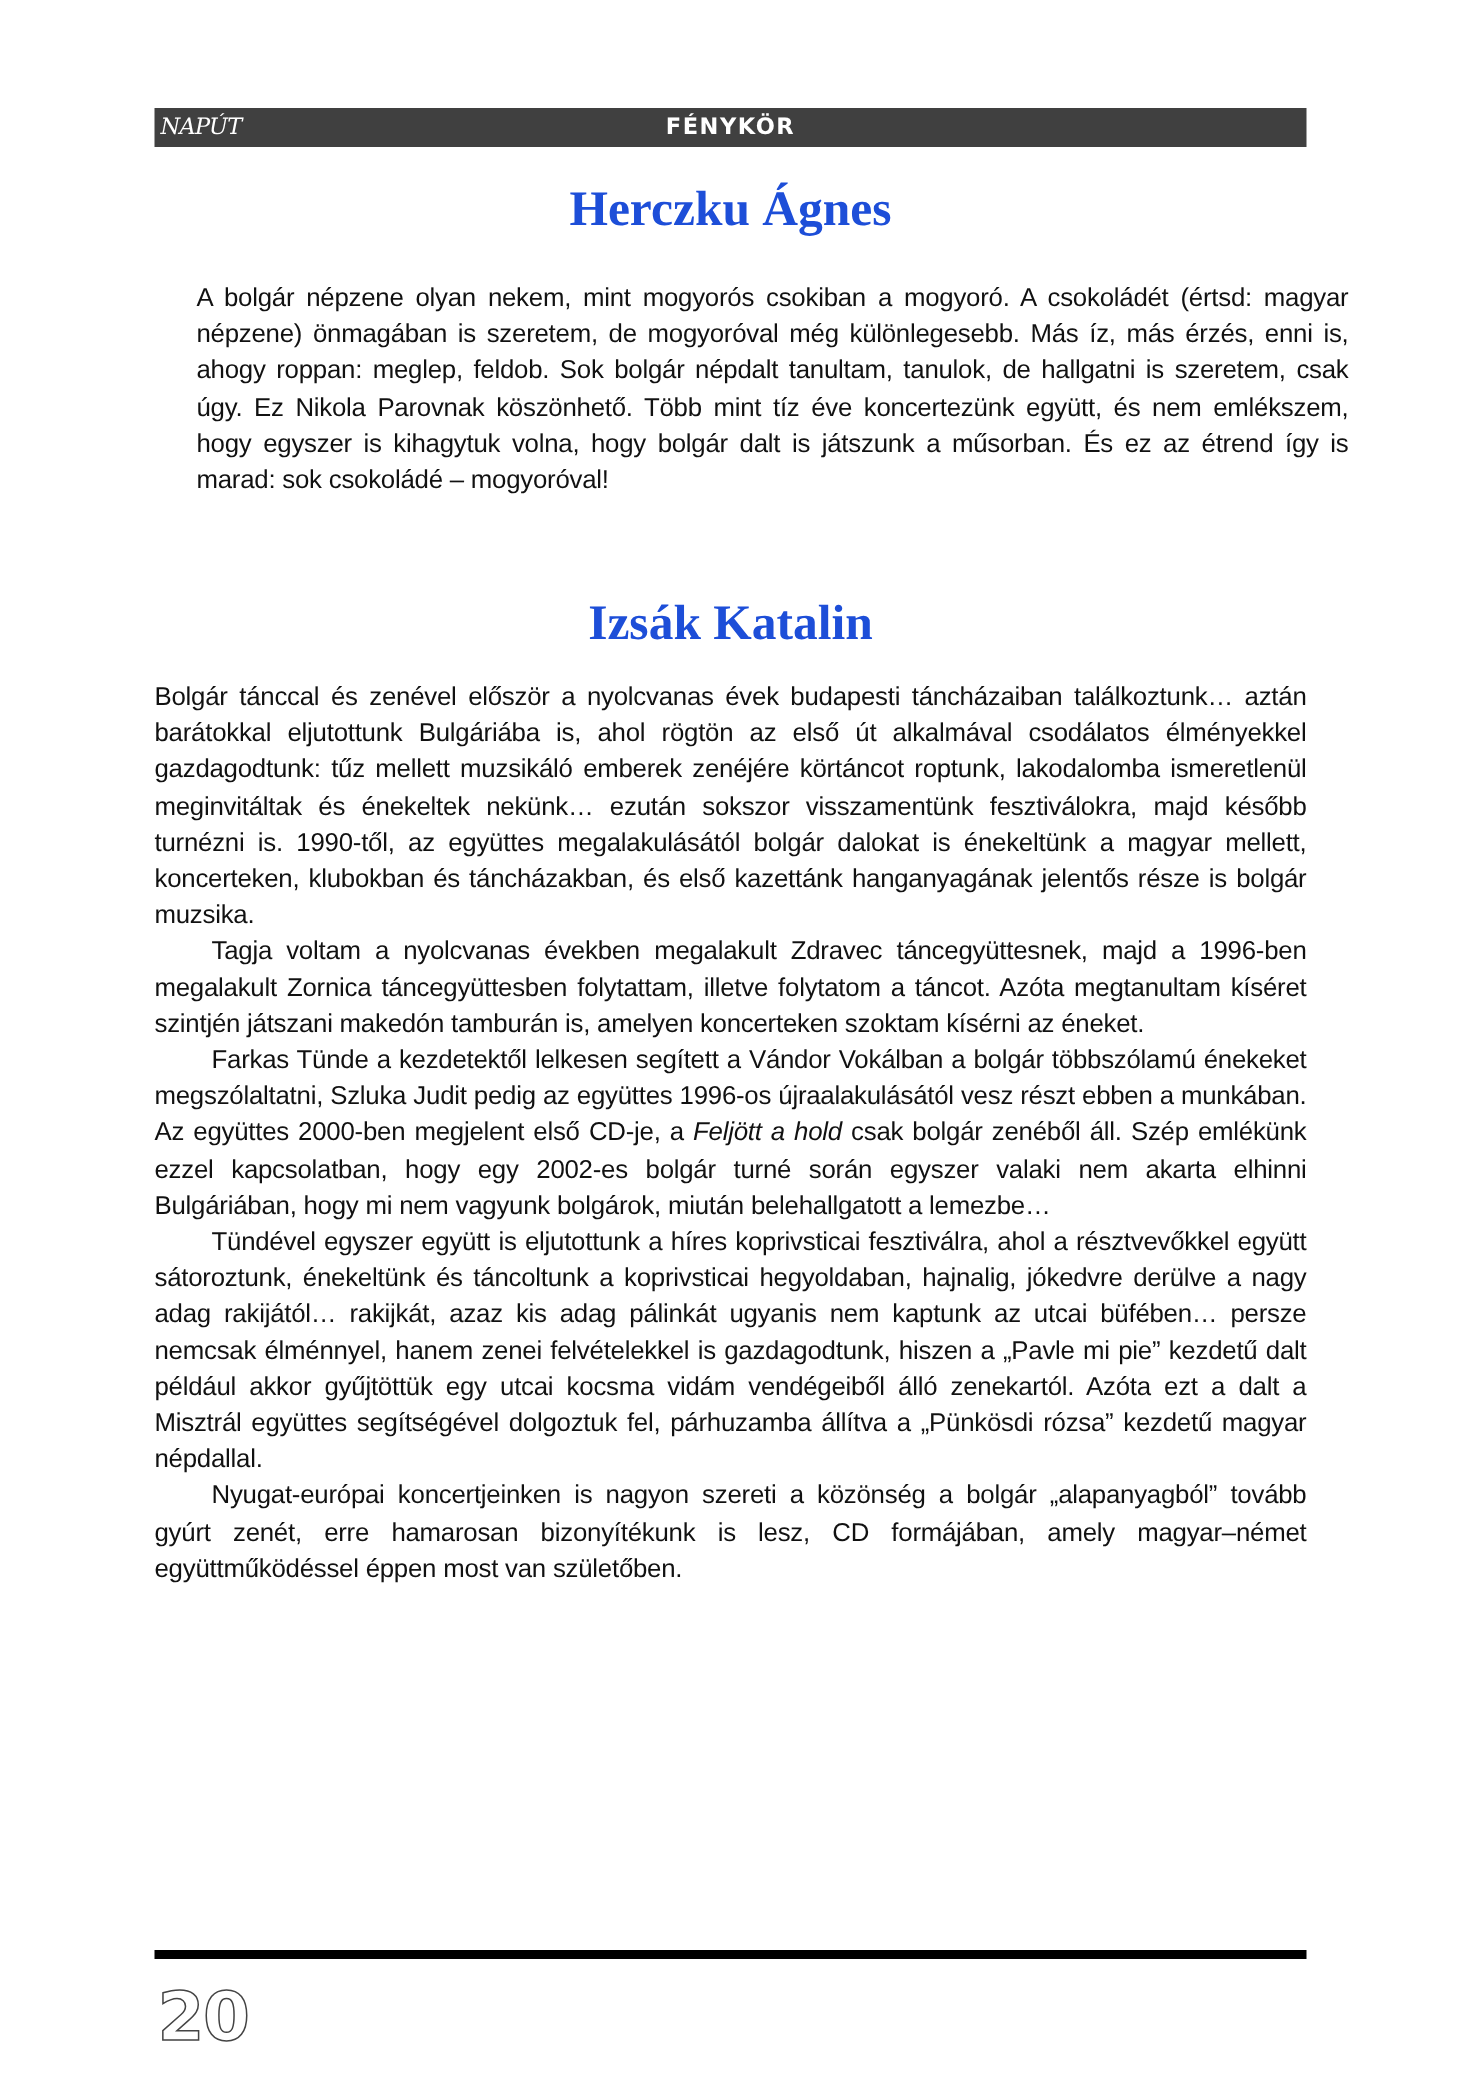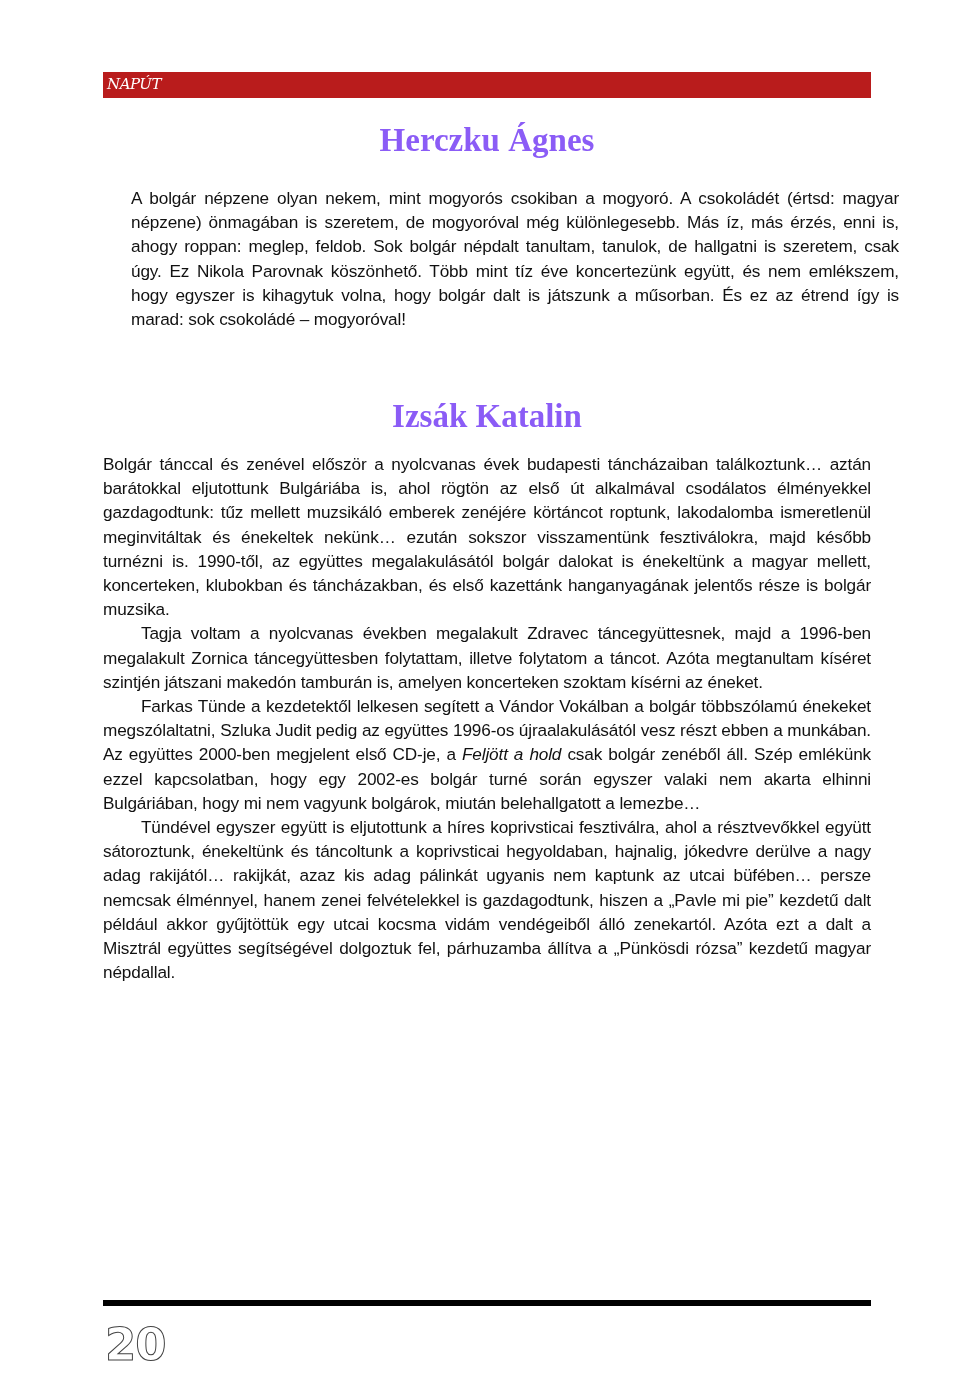--- a/index.html
+++ b/index.html
@@ -1,33 +1,33 @@
 <!DOCTYPE html>
 <html><head>
 <meta charset="utf-8">
 <style>
   html, body { margin:0; padding:0; background:#fff; }
   body { width:975px; height:1394px; position:relative; overflow:hidden; color:#111; }
   .header-bar {
     position:absolute; left:103px; top:72px; width:768px; height:26px;
-    background:#b91c1c; color:#fff;
+    background:#404040; color:#fff;
   }
   .header-logo {
     position:absolute; left:4px; top:3px;
     font-family:"DejaVu Serif", serif; font-style:italic; font-size:15px;
     letter-spacing:-0.5px; color:#fff;
   }
   .header-section {
     position:absolute; left:0; right:0; top:3px; text-align:center;
     font-family:"DejaVu Sans", sans-serif; font-weight:bold; font-size:15px;
     letter-spacing:1px; color:#fff;
   }
   .title {
     position:absolute; left:103px; width:768px; text-align:center;
-    font-family:"Liberation Serif", serif; font-size:33px; color:#8b5cf6;
+    font-family:"Liberation Serif", serif; font-size:33px; color:#1d4ed8;
   }
   .body-text {
     position:absolute; left:103px; width:768px;
     font-family:"Liberation Sans", sans-serif; font-size:17.2px; line-height:24.2px;
     text-align:justify; hyphens:manual; letter-spacing:-0.15px;
   }
   .body-text p { margin:0; }
   .body-text p.indent { text-indent:38px; }
   .footer-rule {
     position:absolute; left:103px; top:1300px; width:768px; height:6px; background:#000;
@@ -37,31 +37,33 @@
     font-family:"DejaVu Sans", sans-serif; font-weight:bold; font-size:45px;
     color:#fff; -webkit-text-stroke:1px #444; letter-spacing:-1px;
   }
   em { font-style:italic; }
 </style>
 </head>
 <body>
 
 <div class="header-bar">
   <span class="header-logo">NAPÚT</span>
+  <span class="header-section">FÉNYKÖR</span>
 </div>
 
 <h1 class="title" style="top:122px;margin:0;">Herczku Ágnes</h1>
 
 <div class="body-text" style="top:186px;margin-left:28px;">
   <p>A bolgár népzene olyan nekem, mint mogyorós csokiban a mogyoró. A cso­koládét (értsd: magyar népzene) önmagában is szeretem, de mogyoróval még különlegesebb. Más íz, más érzés, enni is, ahogy roppan: meglep, feldob. Sok bolgár népdalt tanultam, tanulok, de hallgatni is szeretem, csak úgy. Ez Nikola Parovnak köszönhető. Több mint tíz éve koncertezünk együtt, és nem emlék­szem, hogy egyszer is kihagytuk volna, hogy bolgár dalt is játszunk a műsor­ban. És ez az étrend így is marad: sok csokoládé – mogyoróval!</p>
 </div>
 
 <h1 class="title" style="top:398px;margin:0;text-align:center;">Izsák Katalin</h1>
 
 <div class="body-text" style="top:452px;">
   <p>Bolgár tánccal és zenével először a nyolcvanas évek budapesti táncházaiban ta­lálkoztunk… aztán barátokkal eljutottunk Bulgáriába is, ahol rögtön az első út alkalmával csodálatos élményekkel gazdagodtunk: tűz mellett muzsikáló em­berek zenéjére körtáncot roptunk, lakodalomba ismeretlenül meginvitáltak és énekeltek nekünk… ezután sokszor visszamentünk fesztiválokra, majd később turnézni is. 1990-től, az együttes megalakulásától bolgár dalokat is énekeltünk a magyar mellett, koncerteken, klubokban és táncházakban, és első kazettánk hanganyagának jelentős része is bolgár muzsika.</p>
   <p class="indent">Tagja voltam a nyolcvanas években megalakult Zdravec táncegyüttesnek, majd a 1996-ben megalakult Zornica táncegyüttesben folytattam, illetve folyta­tom a táncot. Azóta megtanultam kíséret szintjén játszani makedón tamburán is, amelyen koncerteken szoktam kísérni az éneket.</p>
   <p class="indent"><span>Farkas Tünde a kezdetektől lelkesen segített a Vándor Vokálban a bolgár többszólamú énekeket megszólaltatni, Szluka Judit pedig az együttes 1996-os újraalakulásától vesz részt ebben a munkában. Az együttes 2000-ben megje­lent első CD-je, a </span><em>Feljött a hold</em><span> csak bolgár zenéből áll. Szép emlékünk ezzel kapcsolatban, hogy egy 2002-es bolgár turné során egyszer valaki nem akarta elhinni Bulgáriában, hogy mi nem vagyunk bolgárok, miután belehallgatott a lemezbe…</span></p>
   <p class="indent">Tündével egyszer együtt is eljutottunk a híres koprivsticai fesztiválra, ahol a résztvevőkkel együtt sátoroztunk, énekeltünk és táncoltunk a koprivsticai hegyoldaban, hajnalig, jókedvre derülve a nagy adag rakijától… rakijkát, azaz kis adag pálinkát ugyanis nem kaptunk az utcai büfében… persze nemcsak él­ménnyel, hanem zenei felvételekkel is gazdagodtunk, hiszen a „Pavle mi pie” kezdetű dalt például akkor gyűjtöttük egy utcai kocsma vidám vendégeiből álló zenekartól. Azóta ezt a dalt a Misztrál együttes segítségével dolgoztuk fel, pár­huzamba állítva a „Pünkösdi rózsa” kezdetű magyar népdallal.</p>
+  <p class="indent">Nyugat-európai koncertjeinken is nagyon szereti a közönség a bolgár „alap­anyagból” tovább gyúrt zenét, erre hamarosan bizonyítékunk is lesz, CD for­májában, amely magyar–német együttműködéssel éppen most van születőben.</p>
 </div>
 
 <div class="footer-rule"></div>
 <div class="page-number">20</div>
 
 </body></html>

